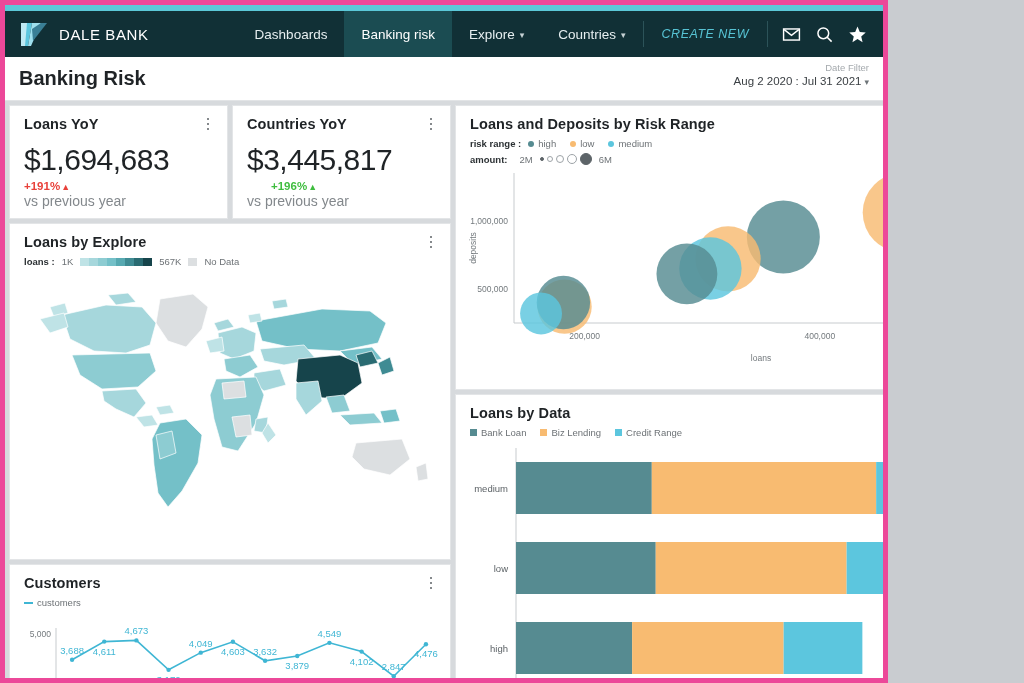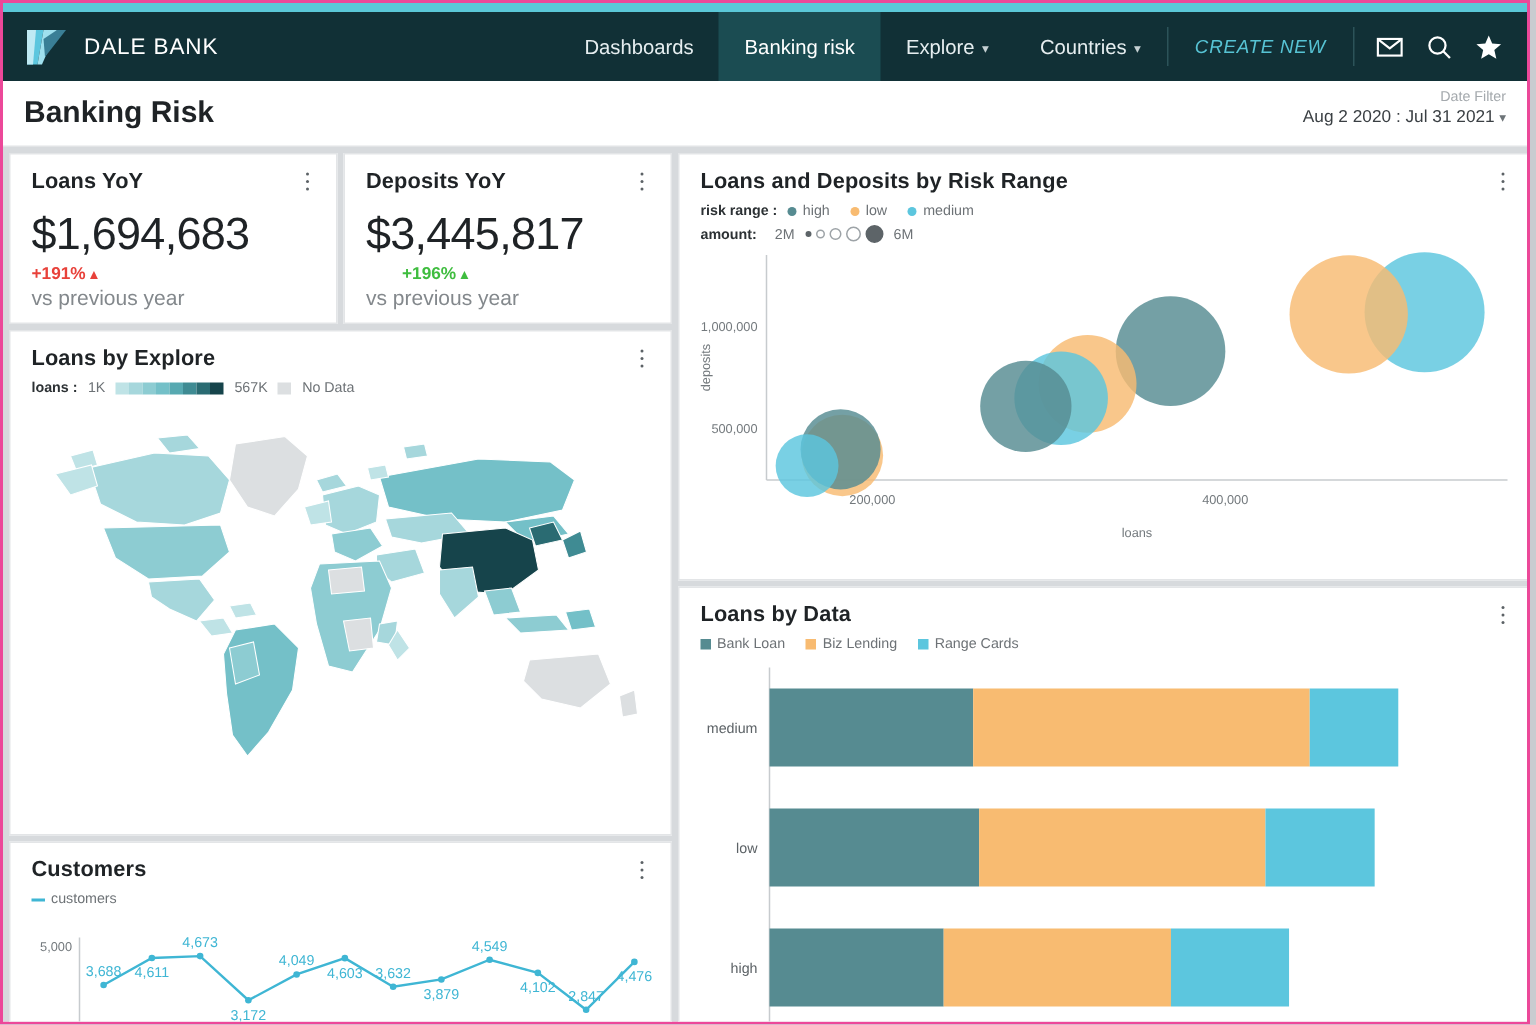--- a/index.html
+++ b/index.html
@@ -4,23 +4,23 @@
 <style>
   * { box-sizing: border-box; margin: 0; padding: 0; }
   html, body {
     width: 1024px; height: 683px;
     font-family: "Liberation Sans", sans-serif;
     background: #c9ccd0;
     overflow: hidden;
   }
   #app {
     position: relative;
-    width: 1020px; height: 683px;
+    width: 888px; height: 683px;
     background: #ffffff;
-    border: 2px solid #ec4899;
+    border: 5px solid #ec4899;
     overflow: hidden;
   }
 
   
   .accent-strip {
     height: 6px; width: 100%;
     background: #5bc8d8;
   }
 
   
@@ -219,21 +219,21 @@
       </div>
       <div class="kpi-value">$1,694,683</div>
       <div class="kpi-delta" style="color:#e8413a;">
         <span>+191%</span><span class="tri">▲</span>
       </div>
       <div class="kpi-sub">vs previous year</div>
     </div>
 
     <div class="card" style="left:227px; top:4px; width:219px; height:114px;">
       <div class="card-head">
-        <div class="card-title">Deposits YoY</div>
+        <div class="card-title">Countries YoY</div>
         <div class="kebab">
             <i></i>
             <i></i>
             <i></i>
           </div>
       </div>
       <div class="kpi-value">$3,445,817</div>
       <div class="kpi-delta" style="color:#3fbd3f;margin-left:24px;">
         <span>+196%</span><span class="tri">▲</span>
       </div>
@@ -457,21 +457,21 @@
         <span class="legend-item">
           <span class="sq" style="background:#568b91"></span>
           <span>Bank Loan</span>
         </span>
         <span class="legend-item">
           <span class="sq" style="background:#f8bb71"></span>
           <span>Biz Lending</span>
         </span>
         <span class="legend-item">
           <span class="sq" style="background:#5cc6de"></span>
-          <span>Range Cards</span>
+          <span>Credit Range</span>
         </span>
       </div>
       <svg class="chart-svg" id="svg-bars" width="568" height="320" viewBox="0 0 568 320">
           <line x1="60" y1="10" x2="60" y2="250" class="axis-line"></line>
           <line x1="60" y1="250" x2="552" y2="250" class="axis-line"></line>
           <rect x="60" y="24" width="135.792" height="52" fill="#568b91"></rect>
           <rect x="195.792" y="24" width="224.35199999999998" height="52" fill="#f8bb71"></rect>
           <rect x="420.144" y="24" width="59.03999999999999" height="52" fill="#5cc6de"></rect>
           <text x="52" y="53.5" text-anchor="end" class="cat-text">medium</text>
           <rect x="60" y="104" width="139.728" height="52" fill="#568b91"></rect>

